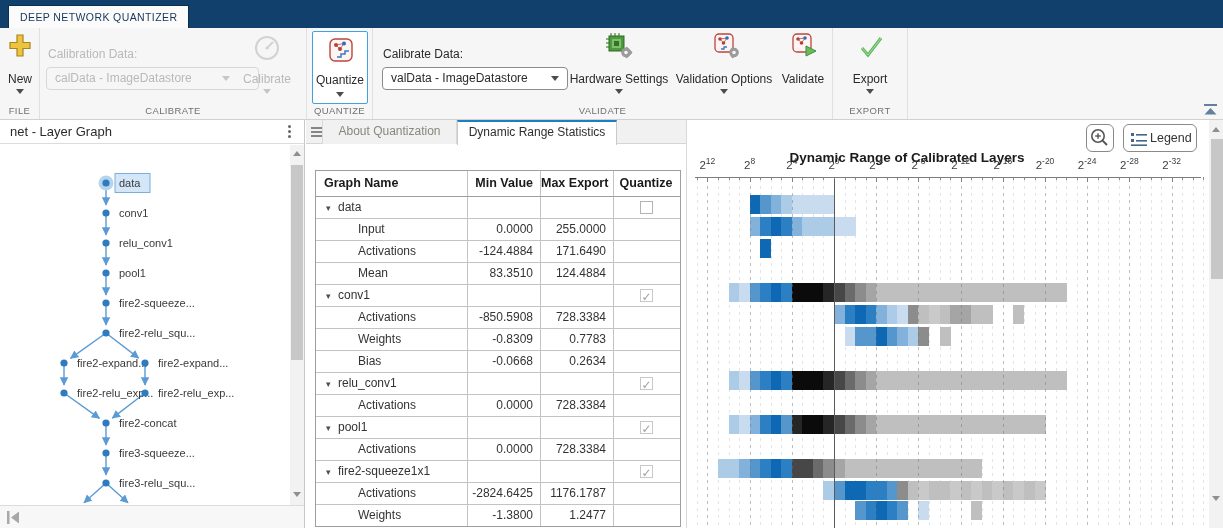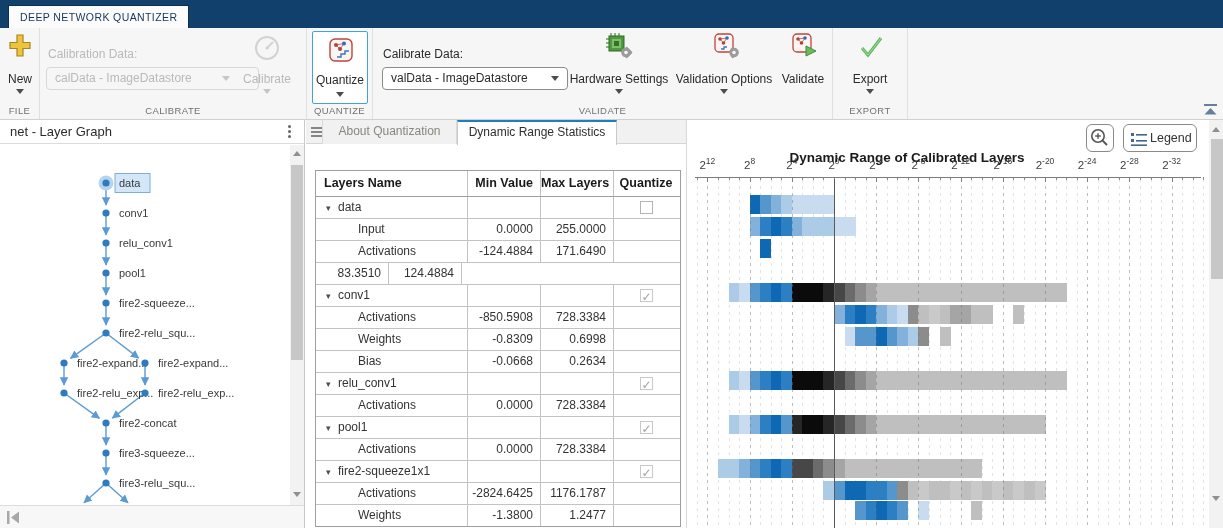--- a/index.html
+++ b/index.html
@@ -338,23 +338,23 @@
       <div class="doc-tab active" style="left:151px;width:160px;">Dynamic Range Statistics</div>
       <div class="kebab" style="left:893px;top:5px;">
           <i></i>
           <i></i>
           <i></i>
         </div>
     </div>
 
     <div id="stats-table" class="abs">
       <div class="thead">
-        <div class="tc c1">Layers Name</div>
+        <div class="tc c1">Graph Name</div>
         <div class="tc c2">Min Value</div>
-        <div class="tc c3">Max Layers</div>
+        <div class="tc c3">Max Export</div>
         <div class="tc c4">Quantize</div>
       </div>
       <div>
           <div class="trow">
             <div class="tc c1"><span class="tri">▾</span>data</div>
             <div class="tc c2"></div>
             <div class="tc c3"></div>
             <div class="tc c4"><span class="cb"></span></div>
           </div>
           <div class="trow">
@@ -363,40 +363,41 @@
             <div class="tc c3">255.0000</div>
             <div class="tc c4"></div>
           </div>
           <div class="trow">
             <div class="tc c1 nm-indent">Activations</div>
             <div class="tc c2">-124.4884</div>
             <div class="tc c3">171.6490</div>
             <div class="tc c4"></div>
           </div>
           <div class="trow">
+            <div class="tc c1 nm-indent">Mean</div>
             <div class="tc c2">83.3510</div>
             <div class="tc c3">124.4884</div>
             <div class="tc c4"></div>
           </div>
           <div class="trow">
             <div class="tc c1"><span class="tri">▾</span>conv1</div>
             <div class="tc c2"></div>
             <div class="tc c3"></div>
             <div class="tc c4"><span class="cb checked"></span></div>
           </div>
           <div class="trow">
             <div class="tc c1 nm-indent">Activations</div>
             <div class="tc c2">-850.5908</div>
             <div class="tc c3">728.3384</div>
             <div class="tc c4"></div>
           </div>
           <div class="trow">
             <div class="tc c1 nm-indent">Weights</div>
             <div class="tc c2">-0.8309</div>
-            <div class="tc c3">0.6998</div>
+            <div class="tc c3">0.7783</div>
             <div class="tc c4"></div>
           </div>
           <div class="trow">
             <div class="tc c1 nm-indent">Bias</div>
             <div class="tc c2">-0.0668</div>
             <div class="tc c3">0.2634</div>
             <div class="tc c4"></div>
           </div>
           <div class="trow">
             <div class="tc c1"><span class="tri">▾</span>relu_conv1</div>

